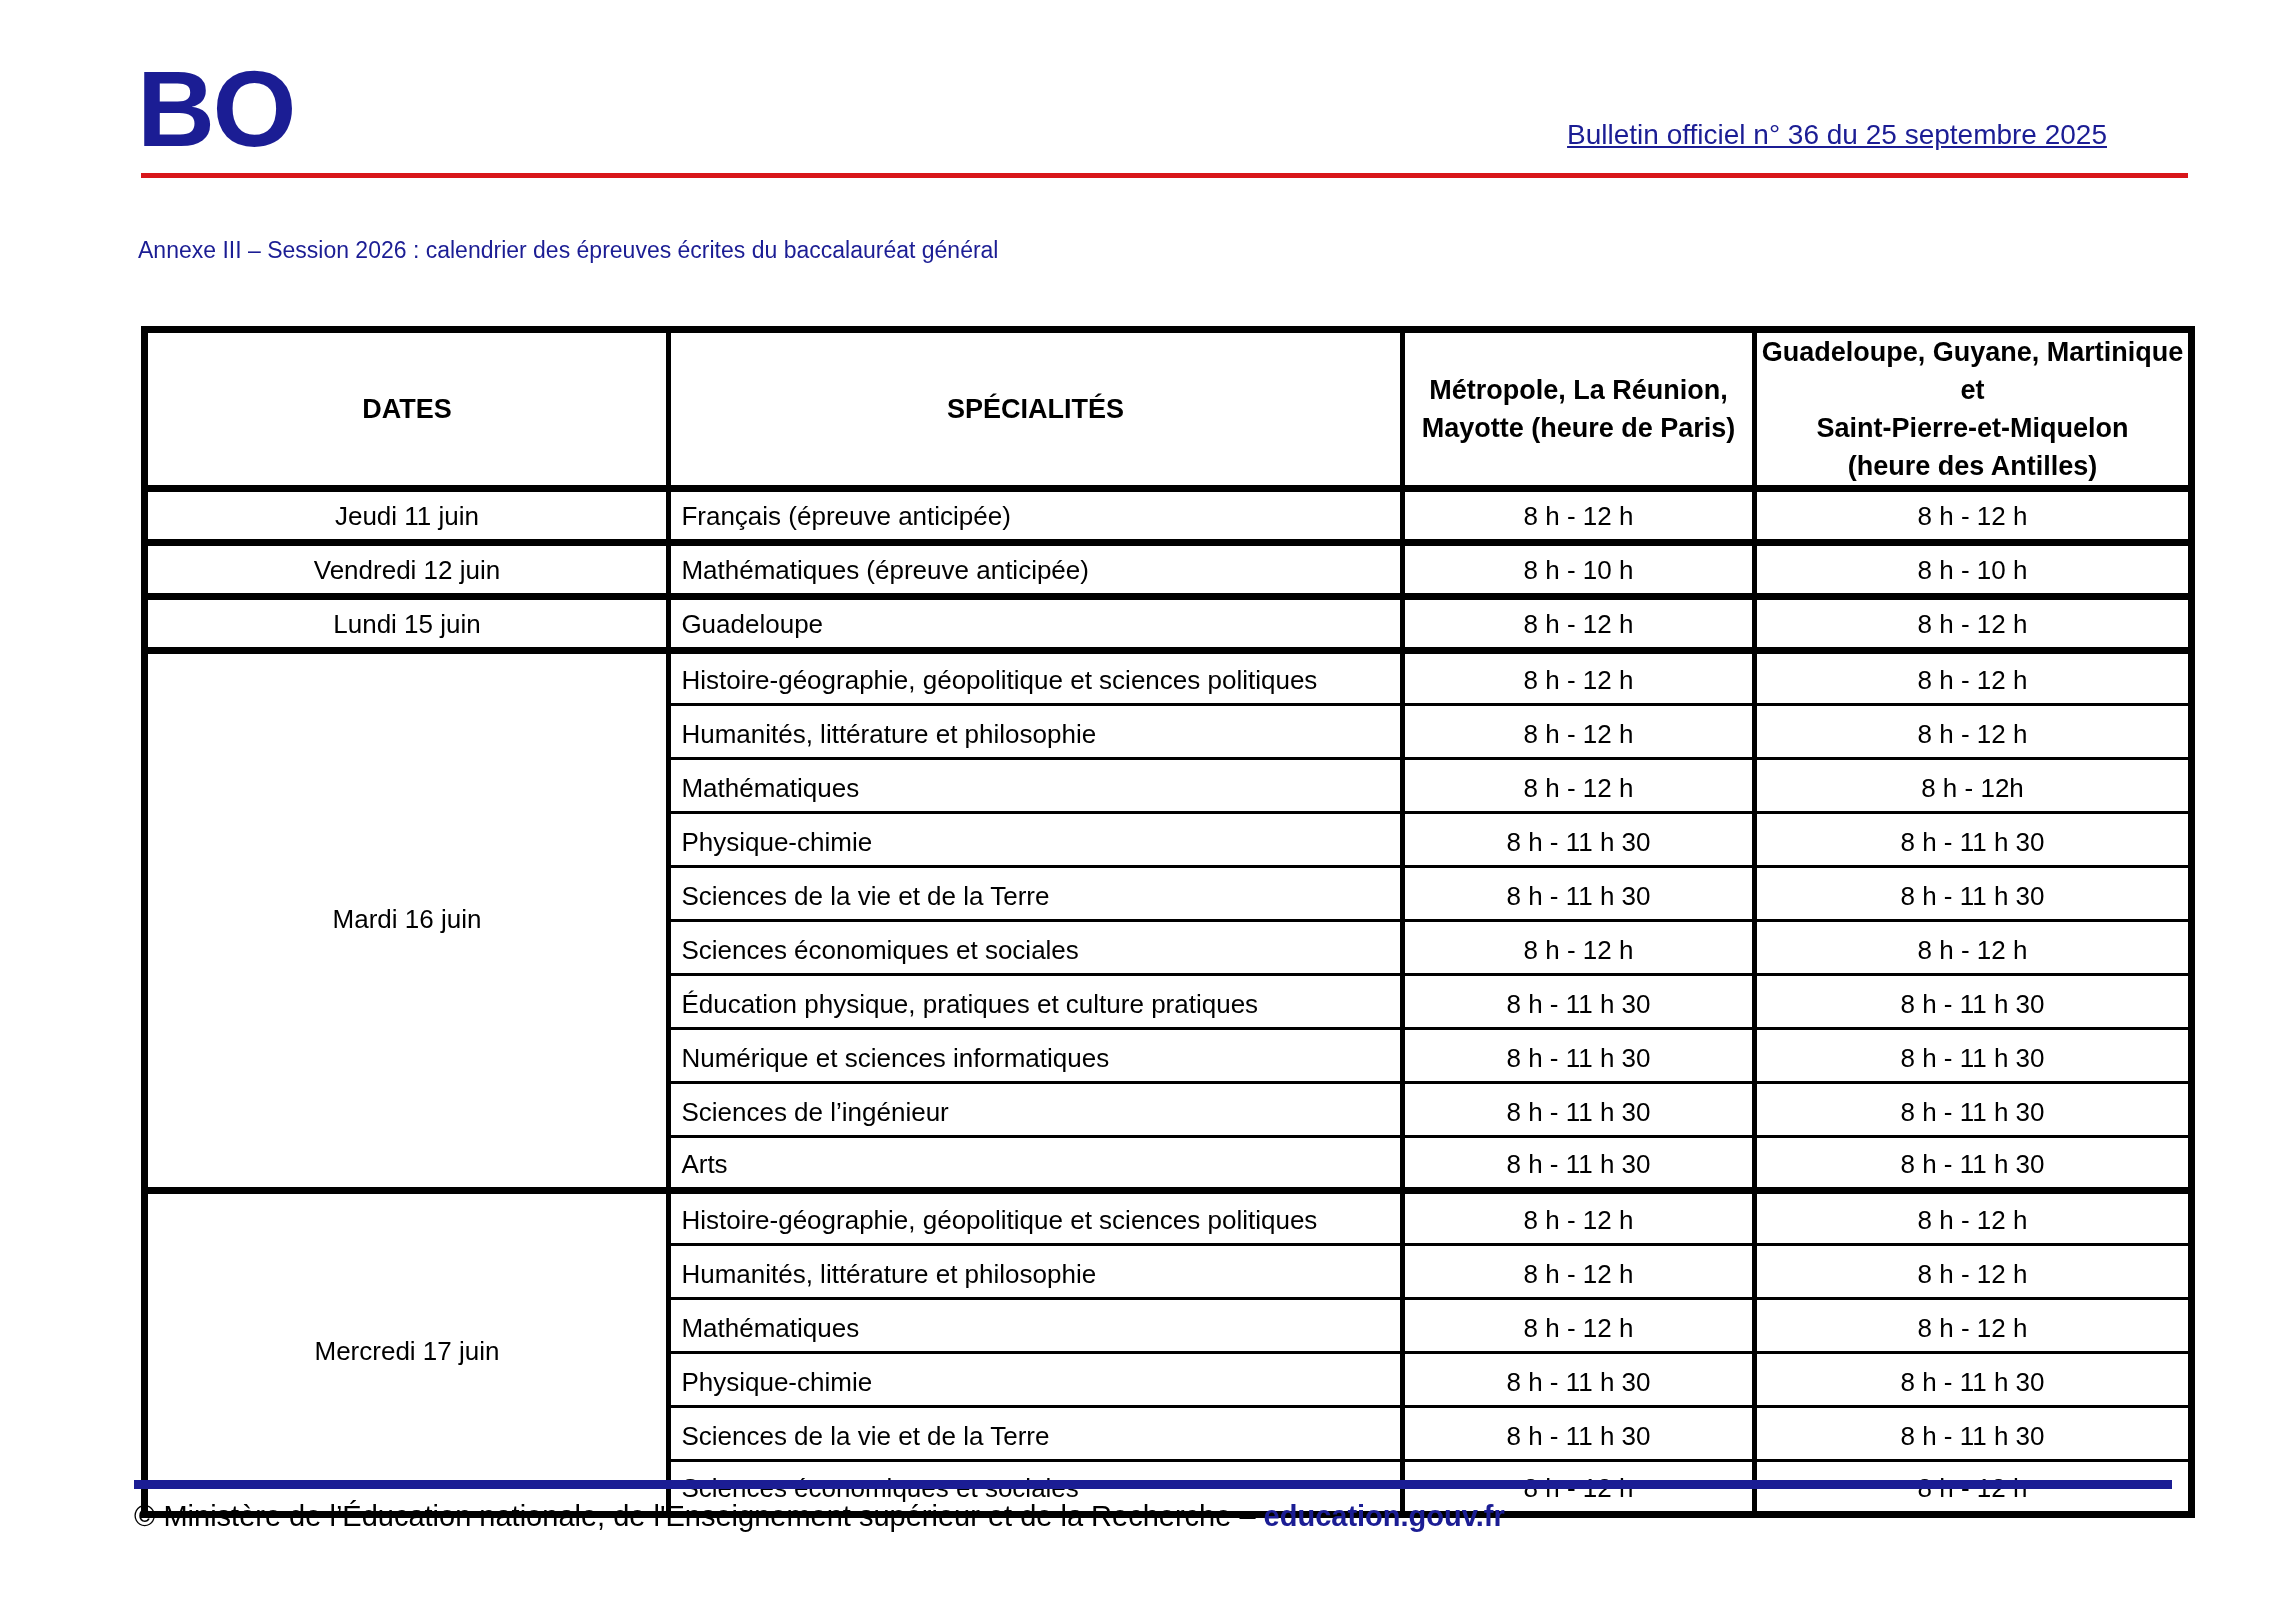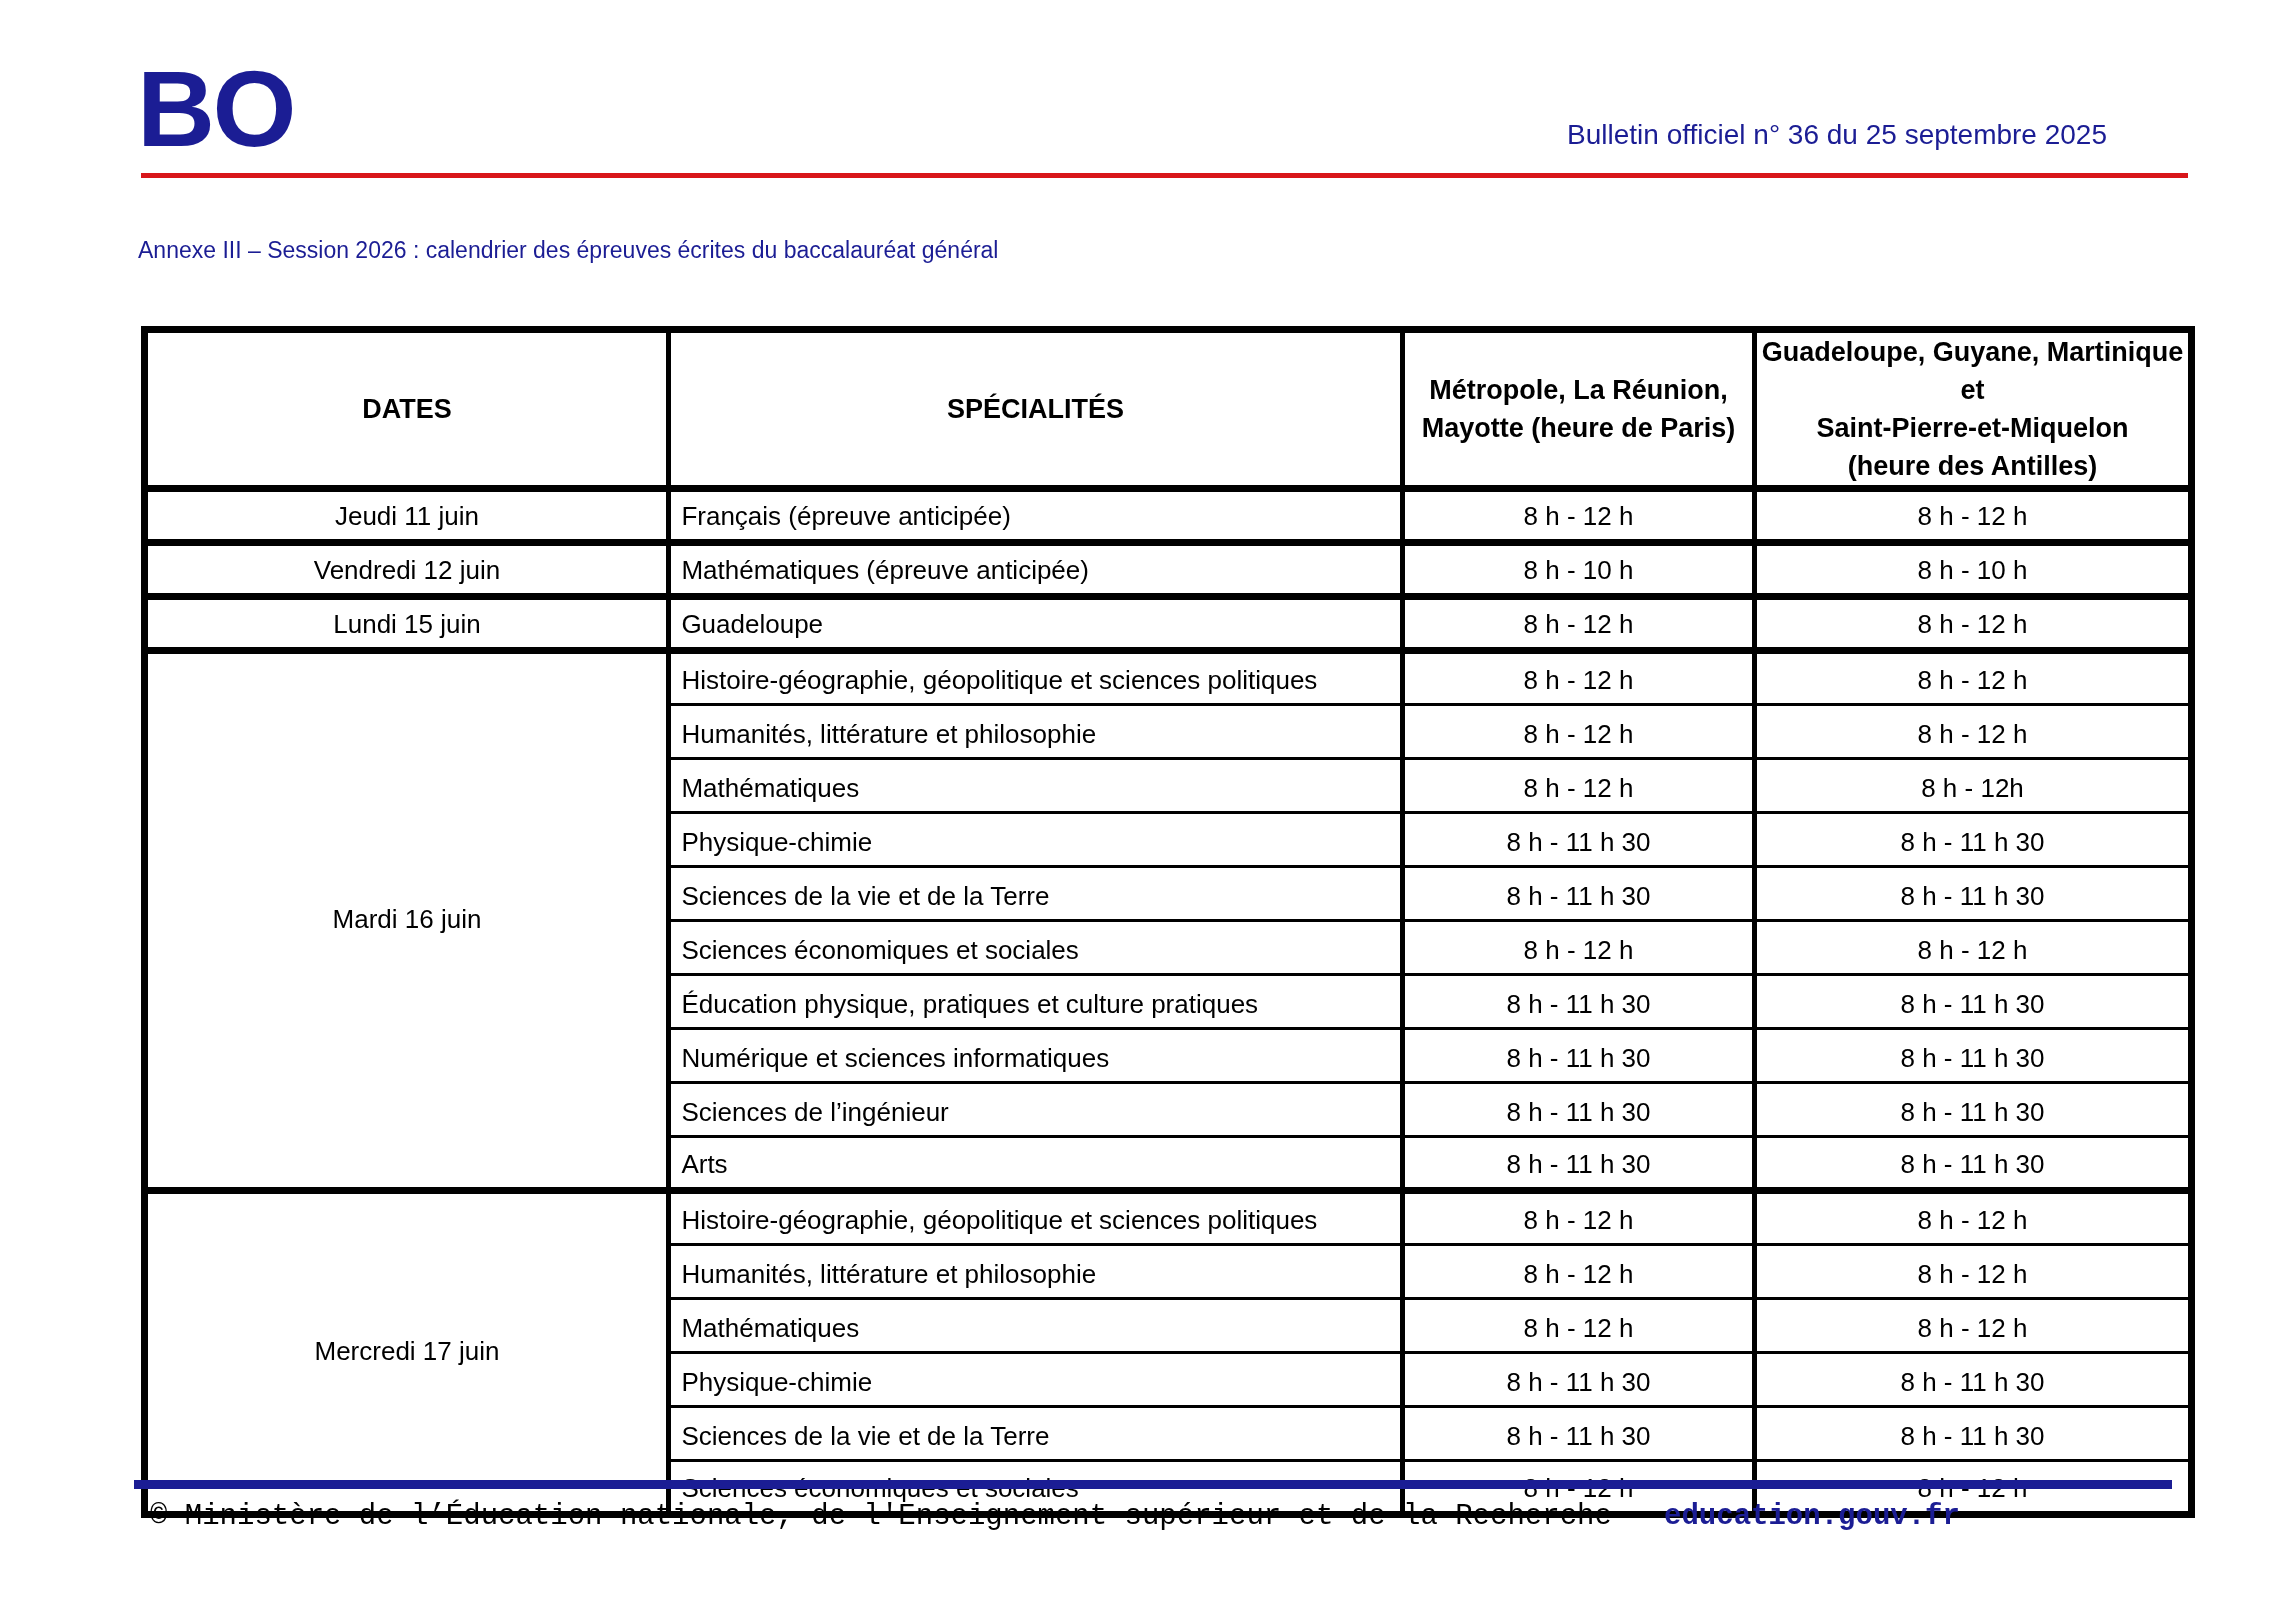--- a/index.html
+++ b/index.html
@@ -19,21 +19,21 @@
   .abs{position:absolute;}
 
   
   .bo-logo{
     left:137px;top:55px;
     font-size:108px;font-weight:700;line-height:1;
     letter-spacing:-2.6px;color:var(--navy);
   }
   .bulletin{
     top:119px;right:188px;
-    font-size:28px;color:var(--navy);
+    font-size:28px;color:var(--navy);text-decoration:underline;
   }
   .header-rule{
     left:141px;top:173px;width:2047px;height:4.6px;
     background:var(--red);
   }
 
   
   .page-title{
     left:138px;top:236px;
     font-size:23px;color:var(--navy);
@@ -69,22 +69,22 @@
   td.date-cell{border-bottom-width:7.2px;}
   td.date-cell.merged{vertical-align:middle;padding-bottom:2.6px;}
   tr.group-end td{border-bottom-width:7.2px;}
 
   
   .footer-rule{
     left:134px;top:1480px;width:2038px;height:8.5px;
     background:var(--navy);
   }
   .copyright{
-    left:150px;top:1500px;
-    font-size:29px;color:var(--ink);font-family:Liberation Mono, monospace;
+    left:134px;top:1500px;
+    font-size:29px;color:var(--ink);
   }
   .copyright .gov-link{
     font-weight:700;color:var(--navy);text-decoration:none;
   }
 </style>
 </head>
 <body>
 
 <div class="abs bo-logo">BO</div>
 

